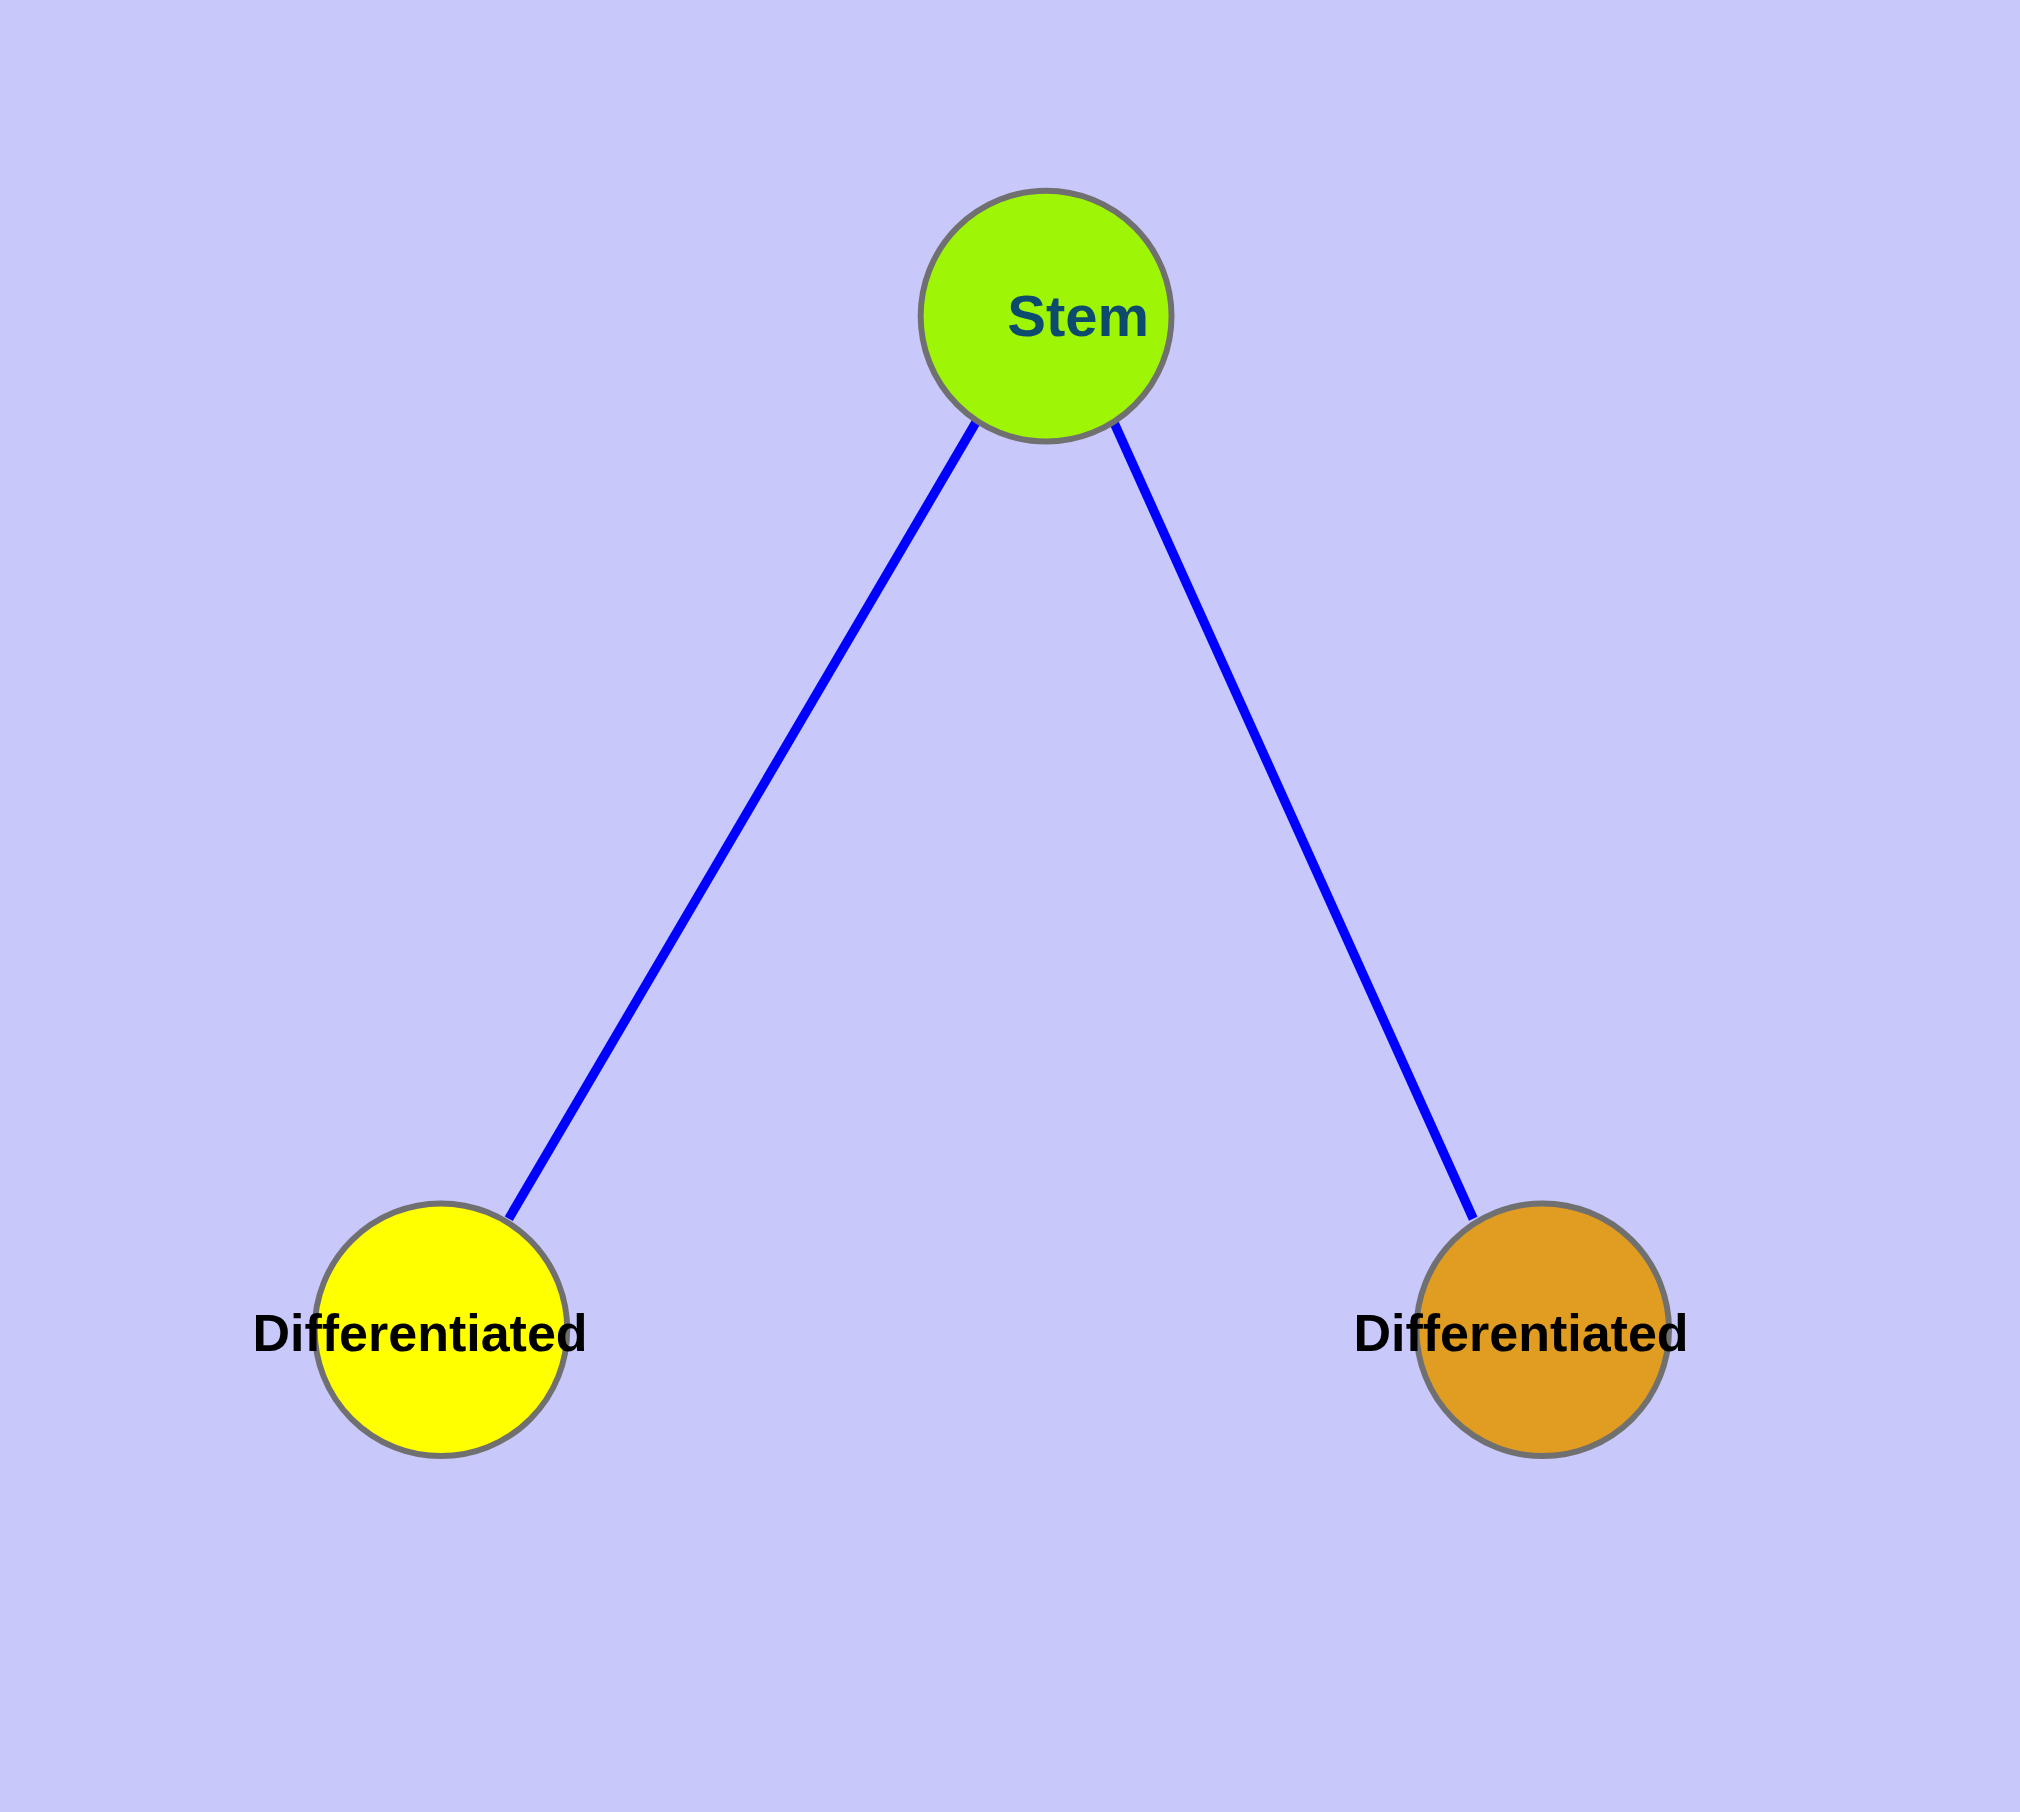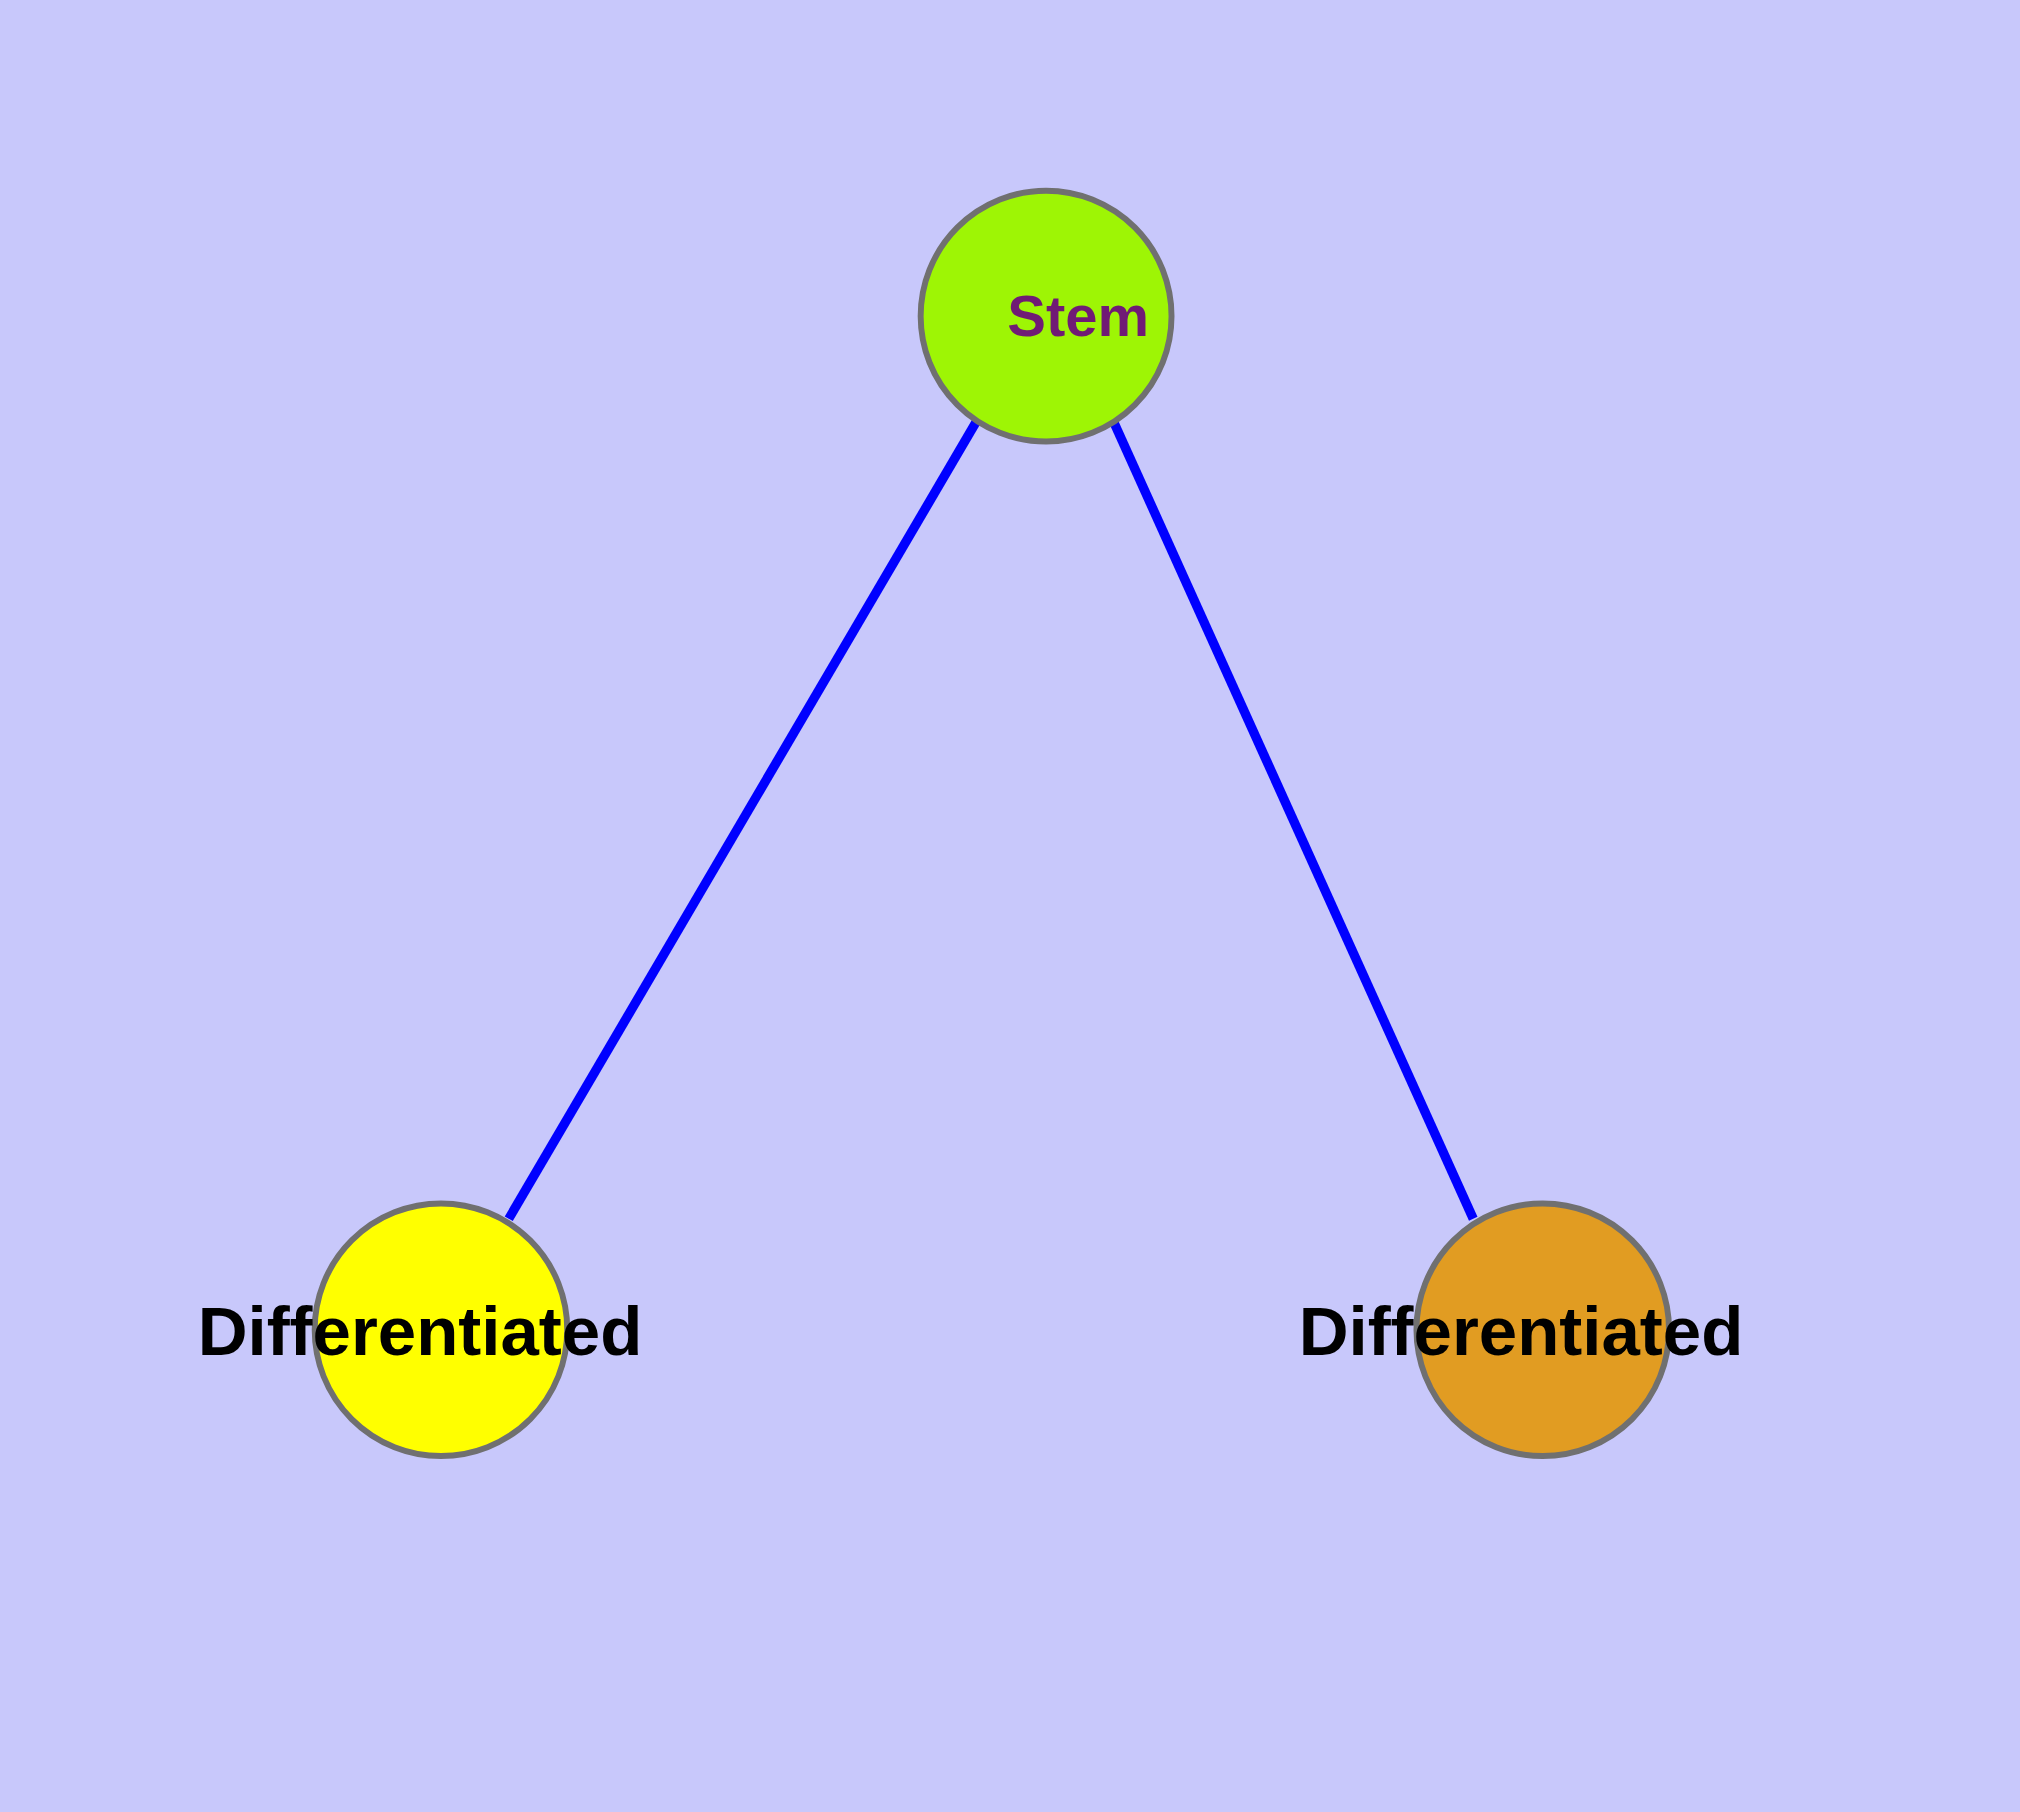--- a/index.html
+++ b/index.html
@@ -29,21 +29,21 @@
     text-align: center;
     white-space: pre;
     line-height: 1.14;
     pointer-events: none;
     transform: translate(-50%, -50%);
   }
   .label-root {
     font-size: 58px;
   }
   .label-leaf {
-    font-size: 69px;
+    font-size: 52px;
   }
 </style>
 </head>
 <body>
 
 <div id="canvas">
 
   <svg id="graph-svg" viewBox="0 0 2384 2138">
 
     <g>
@@ -51,21 +51,21 @@
       <line stroke="#0000ff" stroke-width="11" stroke-linecap="butt" x1="1312" y1="494" x2="1738" y2="1438"></line>
     </g>
 
     <g>
       <circle stroke="#707070" stroke-width="7" cx="1234" cy="373" r="148" fill="#9ef505"></circle>
       <circle stroke="#707070" stroke-width="7" cx="520" cy="1569" r="149" fill="#ffff00"></circle>
       <circle stroke="#707070" stroke-width="7" cx="1820" cy="1569" r="149" fill="#e19c22"></circle>
     </g>
   </svg>
 
-  <div class="node-label label-root" style="left: 1046px; top: 316px; color: #701a75;">
+  <div class="node-label label-root" style="left: 1046px; top: 316px; color: #0c4a6e;">
     <span>Stem</span>
   </div>
 
   <div class="node-label label-leaf" style="left: 420px; top: 1333px; color: rgb(0, 0, 0);">
     <div>Differentiated</div>
   </div>
 
   <div class="node-label label-leaf" style="left: 1521px; top: 1333px; color: rgb(0, 0, 0);">
     <div>Differentiated</div>
   </div>

